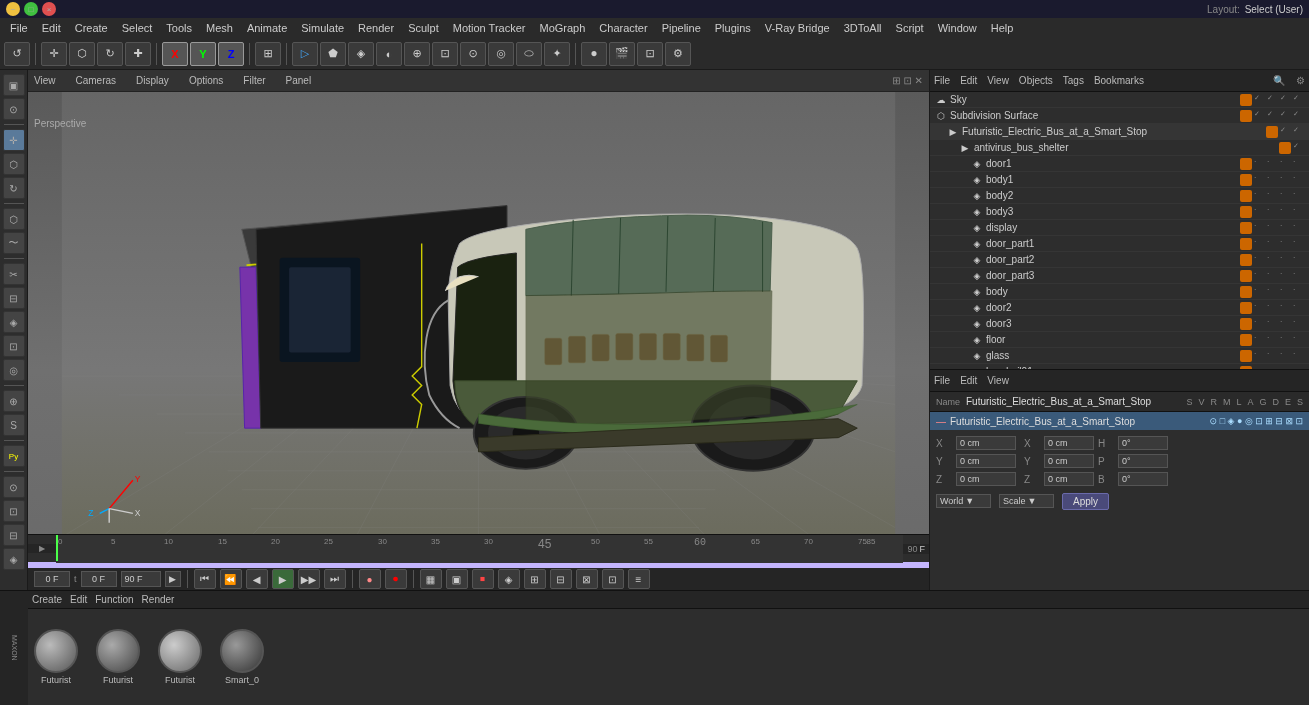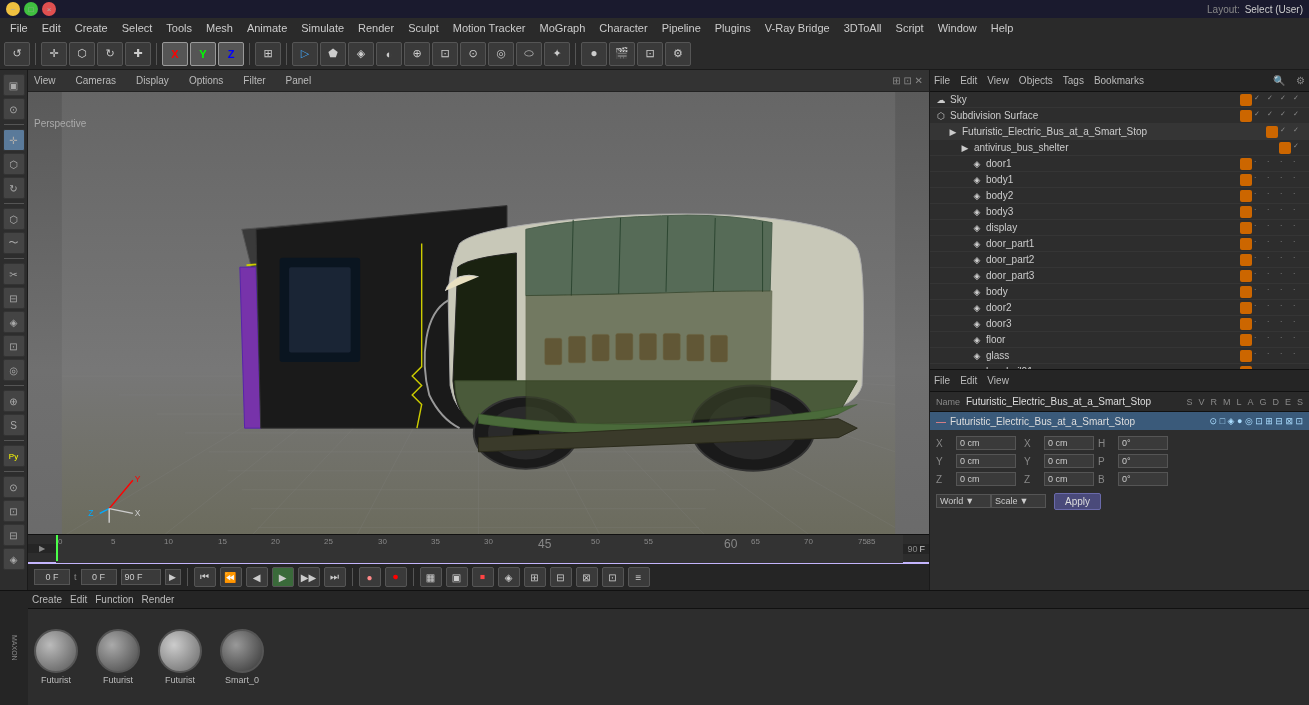--- a/index.html
+++ b/index.html
@@ -90,21 +90,21 @@
     #attr-name-row { height: 20px; background: #2a2a2a; display: flex; align-items: center; padding: 0 6px; gap: 6px; border-bottom: 1px solid #111; font-size: 10px; color: #bbb; }
     #attr-content { flex: 1; background: #2d2d2d; padding: 4px 6px; font-size: 10px; }
     .attr-row { display: flex; align-items: center; height: 18px; }
     .attr-label { width: 20px; color: #888; }
     .attr-field { background: #3a3a3a; border: 1px solid #555; width: 60px; height: 14px; padding: 0 3px; font-size: 9px; color: #ccc; display: inline-flex; align-items: center; margin-right: 8px; }
     .attr-field2 { background: #3a3a3a; border: 1px solid #555; width: 50px; height: 14px; padding: 0 3px; font-size: 9px; color: #ccc; display: inline-flex; align-items: center; margin-right: 4px; }
 
     
     #playback-strip {
       height: 28px; background: #252525; display: flex; align-items: center; padding: 0 6px; gap: 4px;
-      border-top: 2px solid #c4b5fd;
+      border-top: 6px solid #c4b5fd;
     }
     .play-field { background: #3a3a3a; border: 1px solid #555; width: 36px; height: 16px; font-size: 9px; color: #ccc; display: inline-flex; align-items: center; justify-content: center; }
     .play-sep { width: 1px; height: 18px; background: #555; margin: 0 2px; }
     .play-icon-btn { width: 22px; height: 20px; background: #3a3a3a; border: 1px solid #555; display: flex; align-items: center; justify-content: center; cursor: pointer; font-size: 10px; color: #ccc; border-radius: 2px; }
     #material-strip-toolbar { height: 18px; background: #252525; display: flex; align-items: center; padding: 0 4px; gap: 8px; border-bottom: 1px solid #111; font-size: 10px; color: #bbb; }
     #material-items { flex: 1; display: flex; align-items: center; padding: 4px 6px; gap: 18px; }
     .mat-item { display: flex; flex-direction: column; align-items: center; cursor: pointer; }
     .mat-thumb { width: 44px; height: 44px; border-radius: 50%; border: 2px solid #555; }
     .mat-label { font-size: 9px; color: #bbb; margin-top: 2px; max-width: 50px; text-align: center; white-space: nowrap; overflow: hidden; text-overflow: ellipsis; }
 
@@ -375,21 +375,21 @@
               <span style="position:absolute;left:108px;top:2px;font-size:8px;color:#888;">10</span>
               <span style="position:absolute;left:162px;top:2px;font-size:8px;color:#888;">15</span>
               <span style="position:absolute;left:215px;top:2px;font-size:8px;color:#888;">20</span>
               <span style="position:absolute;left:268px;top:2px;font-size:8px;color:#888;">25</span>
               <span style="position:absolute;left:322px;top:2px;font-size:8px;color:#888;">30</span>
               <span style="position:absolute;left:375px;top:2px;font-size:8px;color:#888;">35</span>
               <span style="position:absolute;left:428px;top:2px;font-size:8px;color:#888;">30</span>
               <span style="position:absolute;left:482px;top:2px;font-size:12px;color:#888;">45</span>
               <span style="position:absolute;left:535px;top:2px;font-size:8px;color:#888;">50</span>
               <span style="position:absolute;left:588px;top:2px;font-size:8px;color:#888;">55</span>
-              <span style="position:absolute;left:668px;top:2px;font-size:12px;color:#888;">60</span>
+              <span style="position:absolute;left:638px;top:2px;font-size:10px;color:#888;font-family:Liberation Mono, monospace;">60</span>
               <span style="position:absolute;left:695px;top:2px;font-size:8px;color:#888;">65</span>
               <span style="position:absolute;left:748px;top:2px;font-size:8px;color:#888;">70</span>
               <span style="position:absolute;left:802px;top:2px;font-size:8px;color:#888;">75</span>
 
               <span style="position:absolute;right:28px;top:2px;font-size:8px;color:#888;">85</span>
             </div>
           </div>
         </div>
         <div style="background:#252525;display:flex;align-items:center;padding:0 4px;font-size:9px;color:#888;gap:2px;">
           <span>90</span>
@@ -753,21 +753,21 @@
             <span class="attr-label">Z</span>
             <div class="attr-field2">0 cm</div>
             <span class="attr-label">B</span>
             <div class="attr-field2">0°</div>
           </div>
           <div class="attr-row" style="margin-top:4px;">
             <div style="background:#3a3a3a;border:1px solid #555;width:55px;height:14px;display:flex;align-items:center;padding:0 3px;font-size:9px;color:#ccc;gap:2px;">
               <span>World</span>
               <span>▼</span>
             </div>
-            <div style="background:#3a3a3a;border:1px solid #555;width:55px;height:14px;display:flex;align-items:center;padding:0 3px;font-size:9px;color:#ccc;gap:2px;">
+            <div style="margin-left:8px;background:#3a3a3a;border:1px solid #555;width:55px;height:14px;display:flex;align-items:center;padding:0 3px;font-size:9px;color:#ccc;gap:2px;">
               <span>Scale</span>
               <span>▼</span>
             </div>
             <div style="margin-left:8px;background:#4a4a7a;border:1px solid #6a6aaa;padding:2px 10px;font-size:10px;color:#ddd;cursor:pointer;border-radius:2px;">Apply</div>
           </div>
         </div>
       </div>
     </div>
   </div>
 

